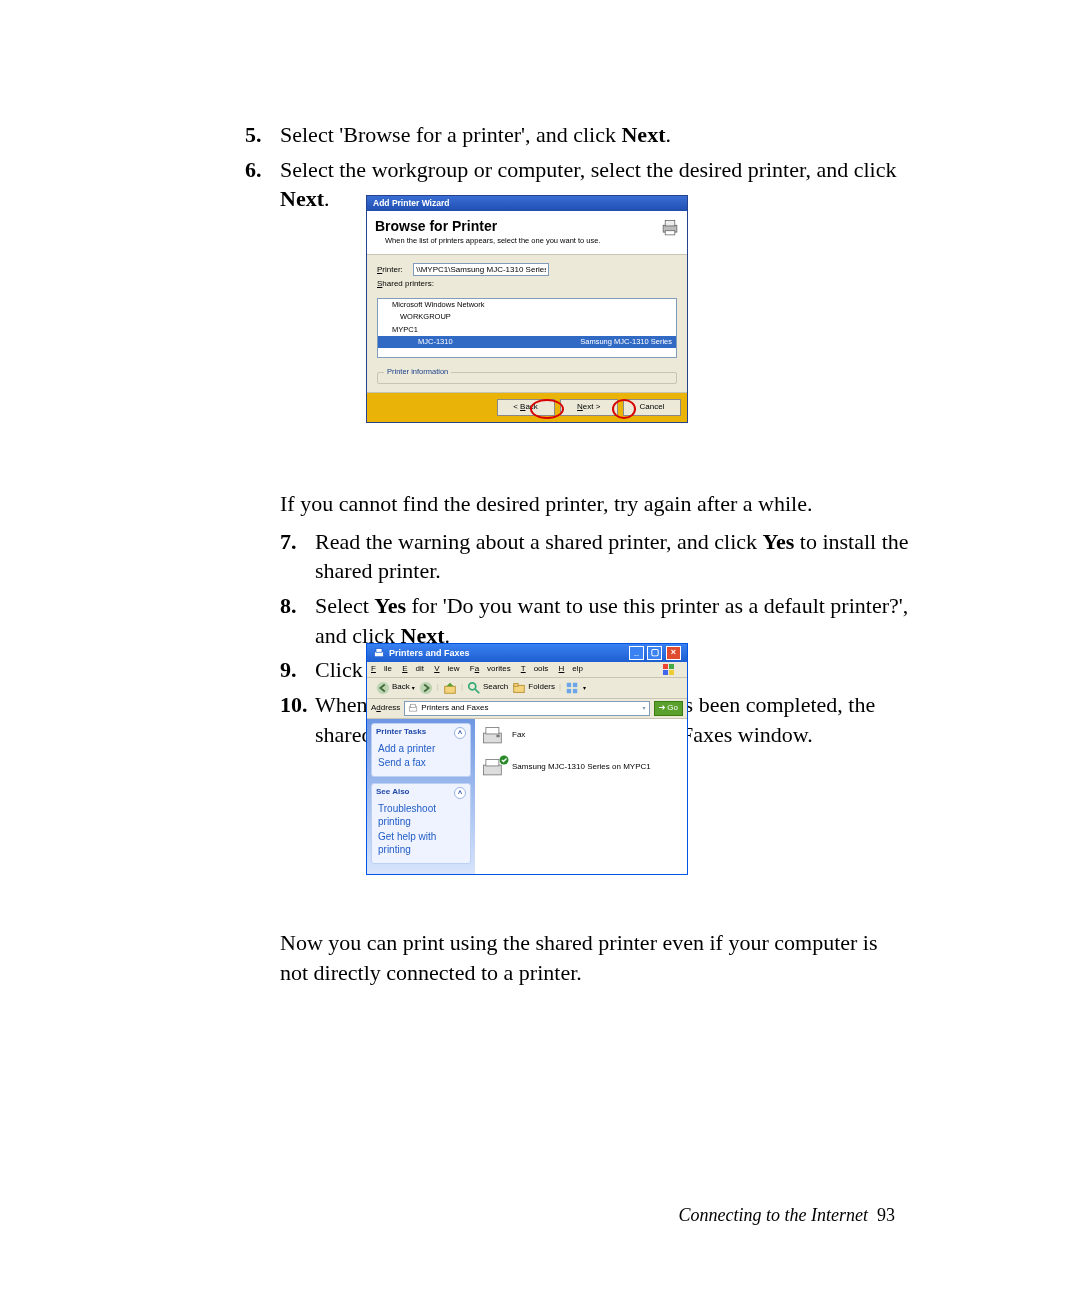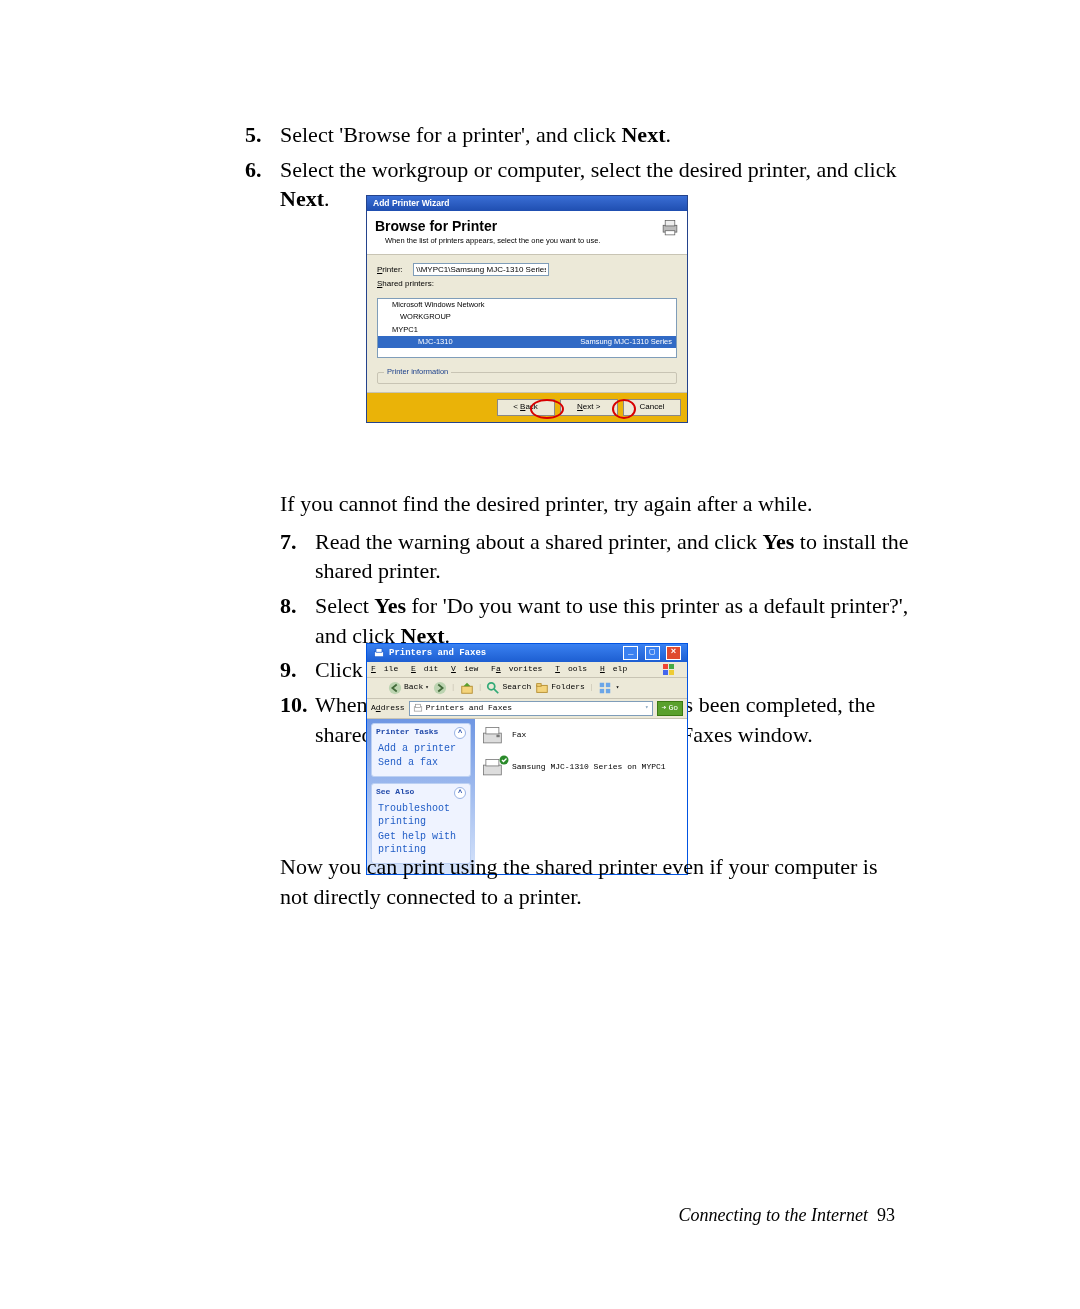--- a/index.html
+++ b/index.html
@@ -4,21 +4,21 @@
 <style>
   html,body{margin:0;padding:0;background:#fff;color:#000;}
   .page{width:1080px;height:1309px;position:relative;font-family:"Times New Roman",serif;font-size:22px;line-height:1.35;}
   .body-text{position:absolute;left:245px;top:120px;width:700px;}
   .body-text li{margin-bottom:5px;}
   .after1{position:absolute;left:280px;top:489px;width:650px;}
   .after1 li{margin-bottom:5px;position:relative;padding-left:0;}
   .list{list-style:none;padding:0;margin:0;}
   .list li{position:relative;padding-left:35px;margin-bottom:5px;}
   .list li .n{position:absolute;left:0;top:0;width:28px;text-align:left;font-weight:bold;}
-  .closing{position:absolute;left:280px;top:852px;width:620px;}
+  .closing{position:absolute;left:280px;top:928px;width:620px;}
   .footer{position:absolute;left:0;bottom:82px;width:895px;text-align:right;font-style:italic;font-size:18px;}
 
   
   .wizard{position:absolute;left:366px;top:195px;width:320px;font-family:Tahoma,Arial,sans-serif;font-size:8px;border:1px solid #24438c;background:#ece9d8;}
   .wiz-title{background:linear-gradient(#3a6ed5,#1f4eb0);color:#fff;padding:2px 6px;font-size:8.5px;font-weight:bold;}
   .wiz-head{padding:6px 8px 8px 8px;background:#fff;position:relative;border-bottom:1px solid #c8c4b4;}
   .wiz-head .t{font-weight:bold;font-size:14px;}
   .wiz-head .s{font-size:7.5px;margin-left:10px;}
   .wiz-head .ico{position:absolute;right:6px;top:6px;width:22px;height:22px;}
   .wiz-body{padding:8px 10px;}
@@ -31,29 +31,29 @@
   .tree-row.ind2{}
   .tree-row.sel{background:#316ac5;color:#fff;padding-left:40px;display:flex;justify-content:space-between;padding-right:4px;}
   .p-info{border:1px solid #c8c4b4;border-radius:2px;margin-top:14px;padding:4px 6px 6px;position:relative;}
   .p-info .leg{position:absolute;top:-6px;left:6px;background:#ece9d8;padding:0 3px;color:#1b3f8b;font-size:7.5px;}
   .p-info td{font-size:7.5px;padding:0 4px 0 0;}
   .wiz-foot{padding:6px;text-align:right;border-top:1px solid #c8c4b4;background:#eab308;}
   .wbtn{display:inline-block;min-width:44px;padding:2px 6px;border:1px solid #888;background:#ece9d8;font-size:8px;margin-left:3px;text-align:center;}
   .hl-ell{position:absolute;border:2px solid #d80000;border-radius:50%;pointer-events:none;}
 
   
-  .pf{position:absolute;left:366px;top:643px;width:320px;font-family:Liberation Mono, monospace;font-size:8px;border:1px solid #0054e3;background:#fff;}
+  .pf{position:absolute;left:366px;top:643px;width:320px;font-family:Liberation Sans, sans-serif;font-size:8px;border:1px solid #0054e3;background:#fff;}
   .pf-title{background:linear-gradient(#3a81f1,#1d5ed1);color:#fff;padding:2px 6px;font-size:9px;font-weight:bold;display:flex;align-items:center;justify-content:space-between;}
   .pf-title .btns span{display:inline-block;width:13px;height:12px;margin-left:1px;border:1px solid #fff;text-align:center;line-height:11px;font-size:9px;}
   .pf-title .btns .min{background:#3a81f1;}
   .pf-title .btns .max{background:#3a81f1;}
   .pf-title .btns .cls{background:#e04a2e;}
   .pf-menu{background:#ece9d8;padding:2px 4px;font-size:8px;border-bottom:1px solid #c8c4b4;}
   .pf-menu span{margin-right:8px;}
-  .pf-tool{background:#ece9d8;padding:3px 21px;border-bottom:1px solid #c8c4b4;display:flex;align-items:center;gap:4px;}
+  .pf-tool{background:#ece9d8;padding:3px 9px;border-bottom:1px solid #c8c4b4;display:flex;align-items:center;gap:4px;}
   .pf-tool .tbtn{display:inline-flex;align-items:center;gap:2px;}
   .pf-tool .ico{width:14px;height:14px;display:inline-block;}
   .pf-addr{background:#ece9d8;padding:2px 4px;border-bottom:1px solid #c8c4b4;display:flex;align-items:center;gap:4px;}
   .pf-addr .addrval{flex:1;background:#fff;border:1px solid #7f9db9;padding:1px 3px;display:flex;align-items:center;gap:3px;}
   .pf-addr .go{background:#5aa02c;color:#fff;border:1px solid #3c7a12;padding:1px 4px;display:flex;align-items:center;gap:2px;}
   .pf-body{display:flex;min-height:112px;}
   .pf-side{width:100px;background:linear-gradient(#6f97e3,#d7e4fb);padding:4px;}
   .pf-panel{background:#eff3ff;border:1px solid #bcd0f3;border-radius:3px;margin-bottom:6px;padding:3px 4px 5px;}
   .pf-panel .hdr{color:#2149a9;font-weight:bold;font-size:8px;display:flex;justify-content:space-between;align-items:center;margin-bottom:3px;}
   .pf-panel .hdr .chev{width:10px;height:10px;border:1px solid #9ab3e4;border-radius:50%;display:inline-flex;align-items:center;justify-content:center;font-size:7px;background:#fff;color:#2149a9;}

